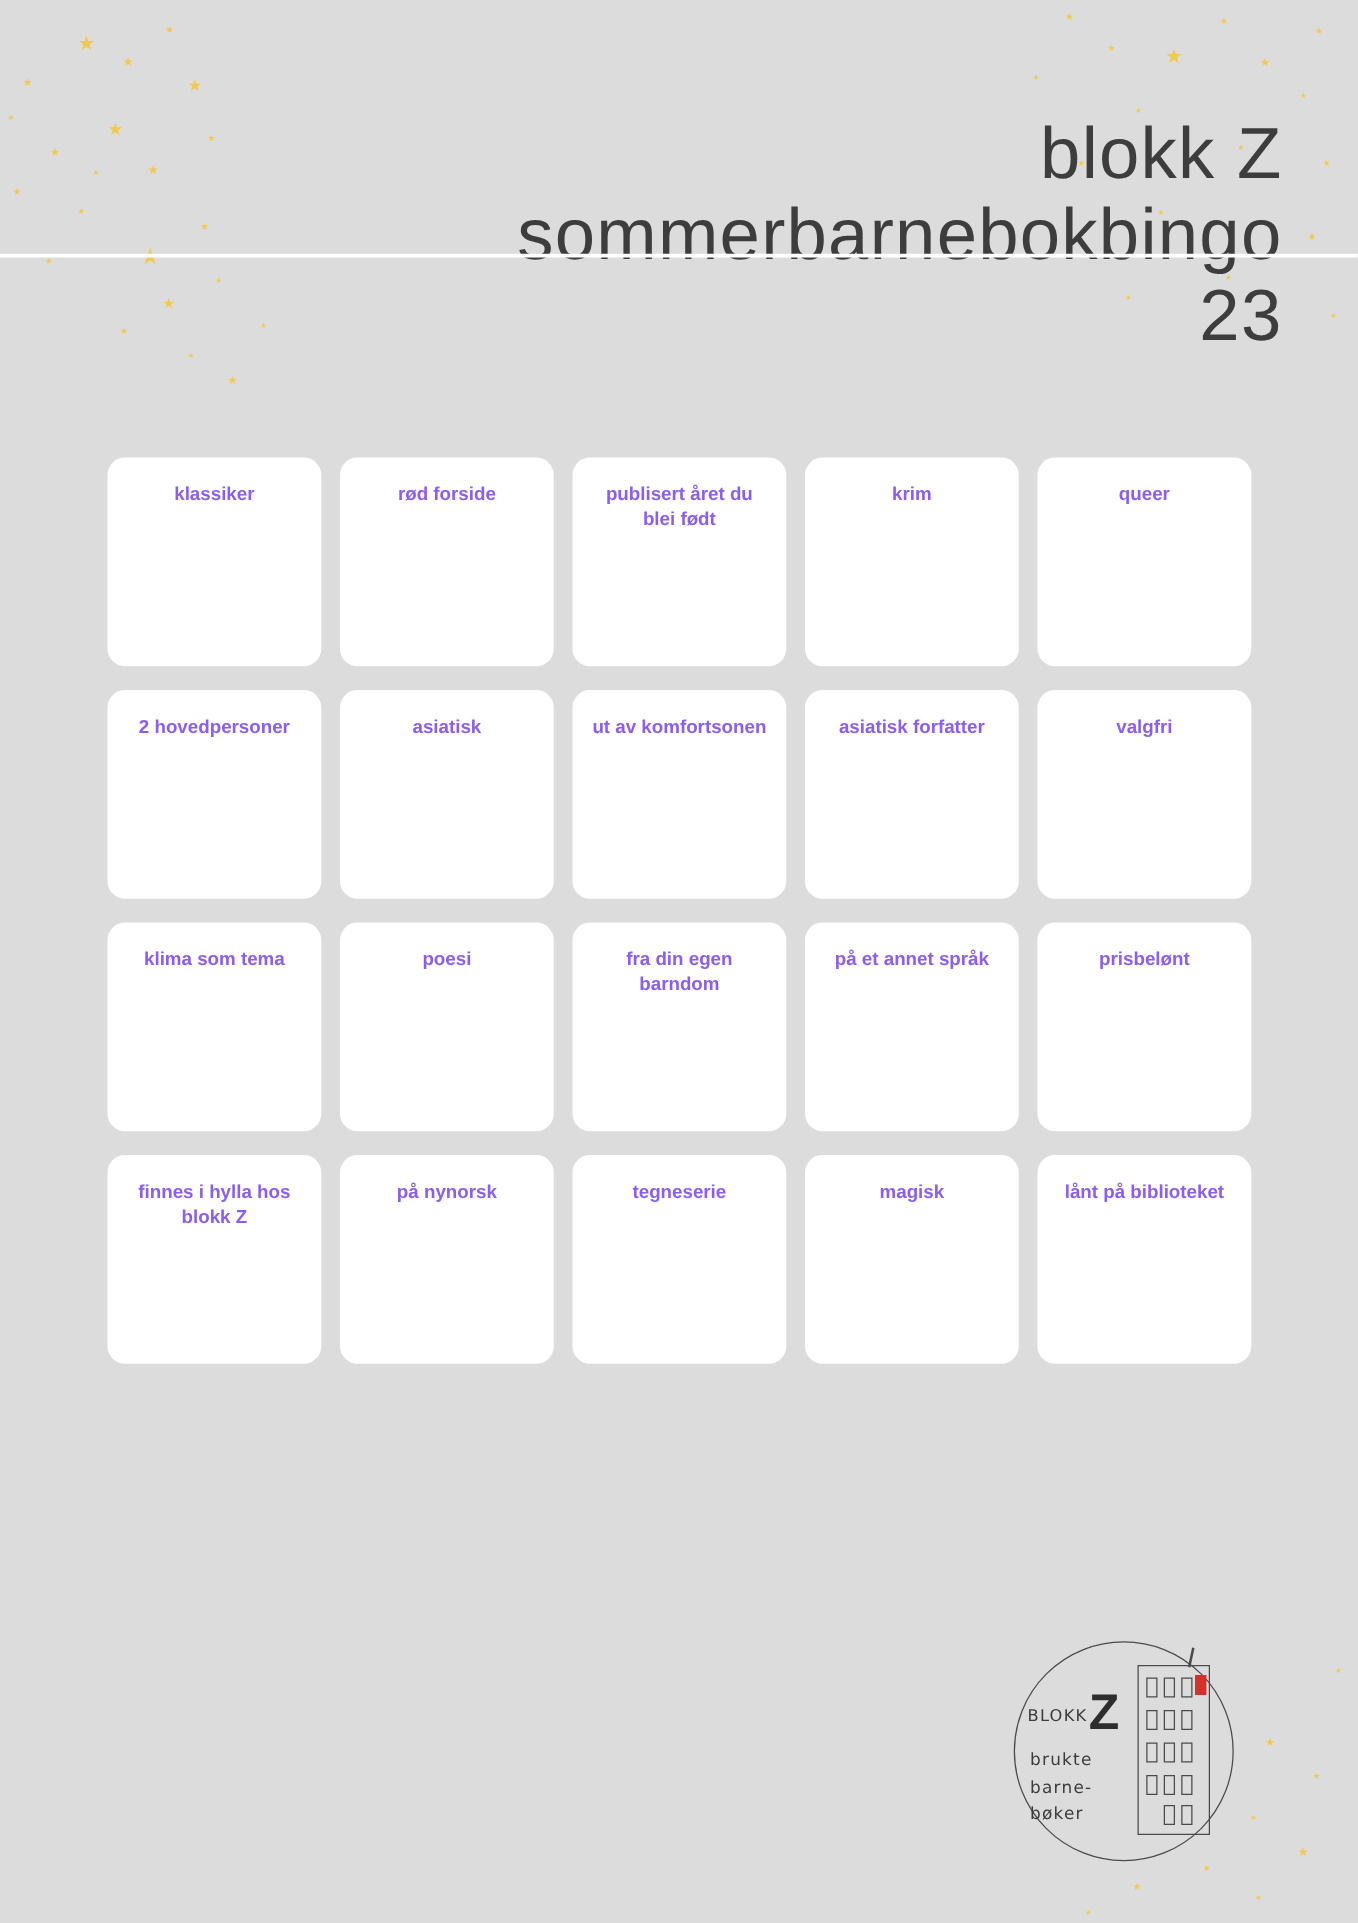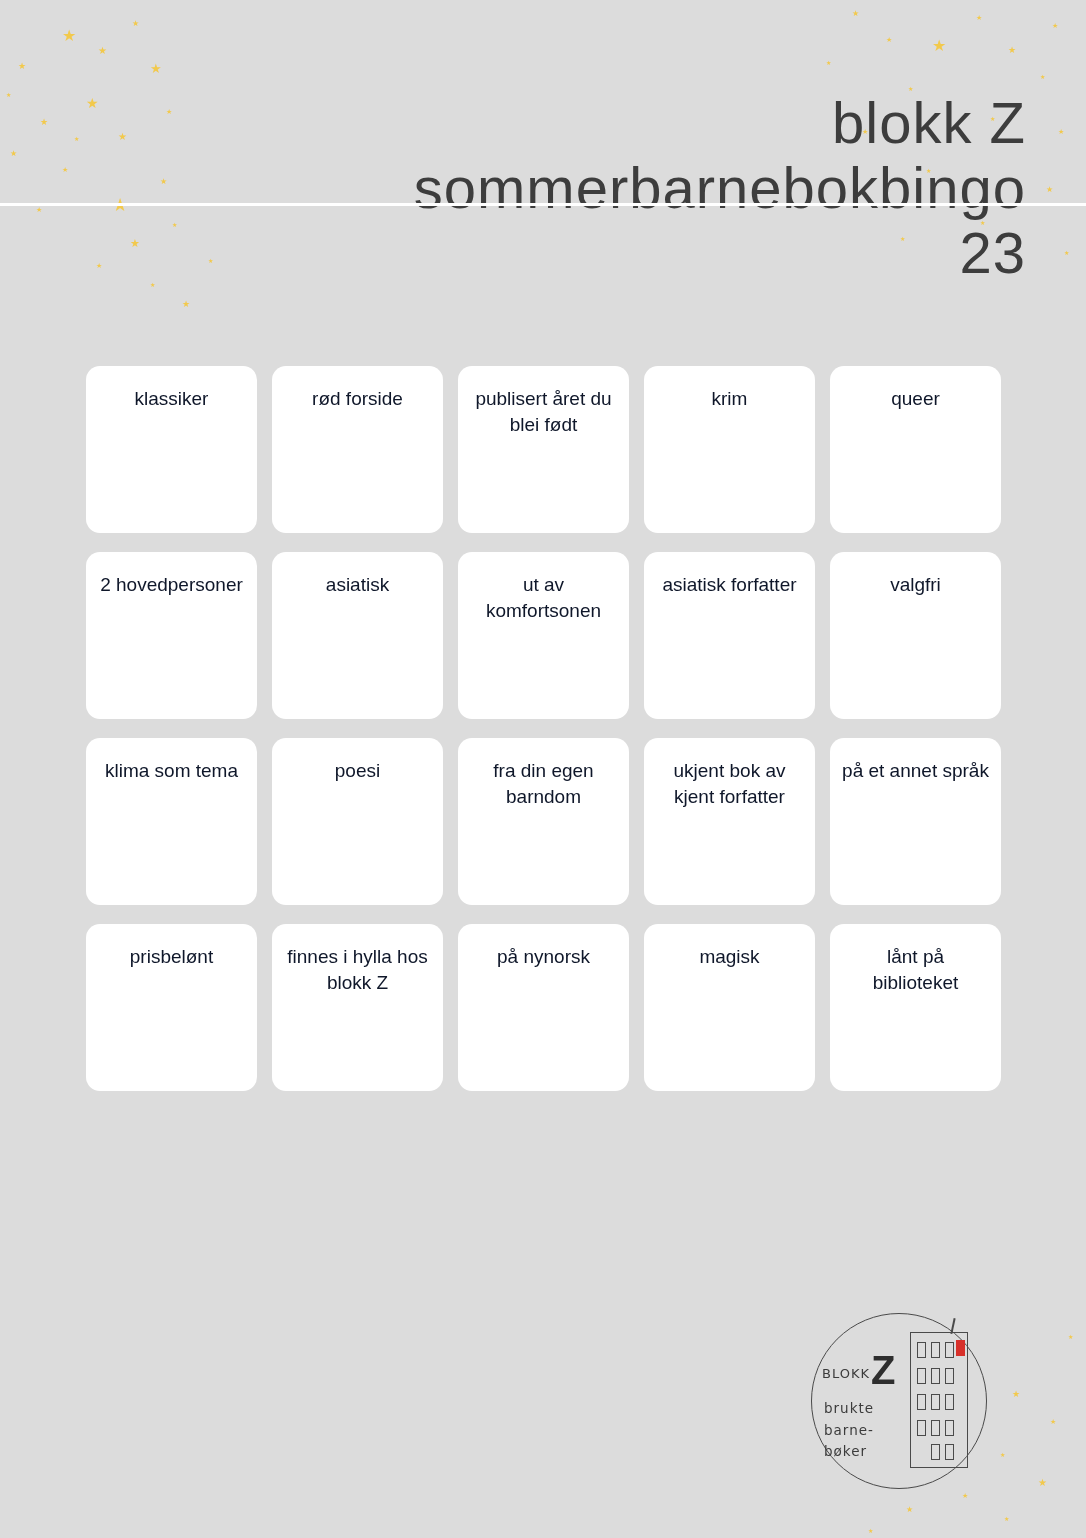--- a/index.html
+++ b/index.html
@@ -68,24 +68,24 @@
   }
   .cell {
     background: #ffffff;
     border-radius: 14px;
     box-sizing: border-box;
     padding: 20px 12px 0 12px;
     text-align: center;
     display: block;
   }
   .cell-label {
-    font-size: 19px;
-    font-weight: 400;
+    font-size: 15px;
+    font-weight: 700;
     line-height: 1.35;
-    color: #0f172a;
+    color: #8b5cf6;
     display: block;
   }
 
   
   .logo {
     position: absolute;
     left: 808px;
     top: 1310px;
     width: 186px;
     height: 186px;
@@ -270,34 +270,34 @@
       <span class="cell-label">klima som tema</span>
     </div>
 
   <div class="cell">
       <span class="cell-label">poesi</span>
     </div>
   <div class="cell">
       <span class="cell-label">fra din egen barndom</span>
     </div>
   <div class="cell">
-      <span class="cell-label">ukjent bok av kjent forfatter</span>
-    </div>
-  <div class="cell">
       <span class="cell-label">på et annet språk</span>
     </div>
   <div class="cell">
       <span class="cell-label">prisbelønt</span>
     </div>
 
   <div class="cell">
       <span class="cell-label">finnes i hylla hos blokk Z</span>
     </div>
   <div class="cell">
       <span class="cell-label">på nynorsk</span>
+    </div>
+  <div class="cell">
+      <span class="cell-label">tegneserie</span>
     </div>
   <div class="cell">
       <span class="cell-label">magisk</span>
     </div>
   <div class="cell">
       <span class="cell-label">lånt på biblioteket</span>
     </div>
 </div>
 
 <div class="logo">

